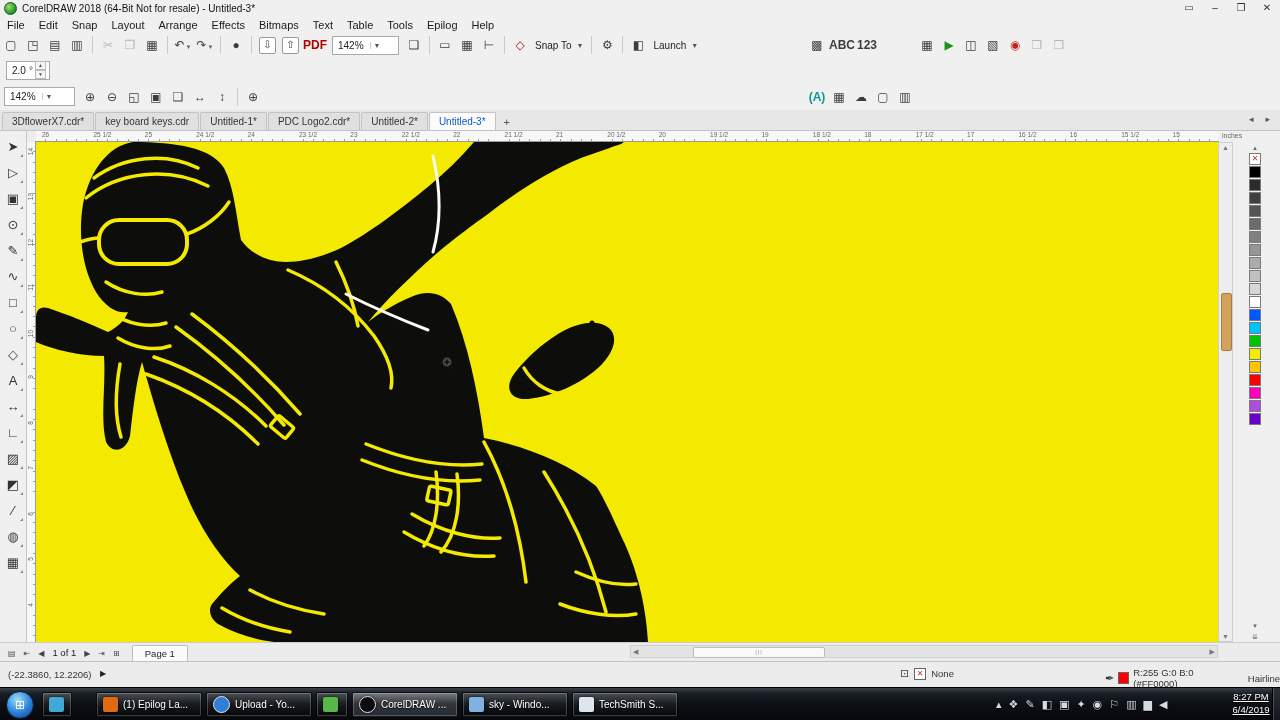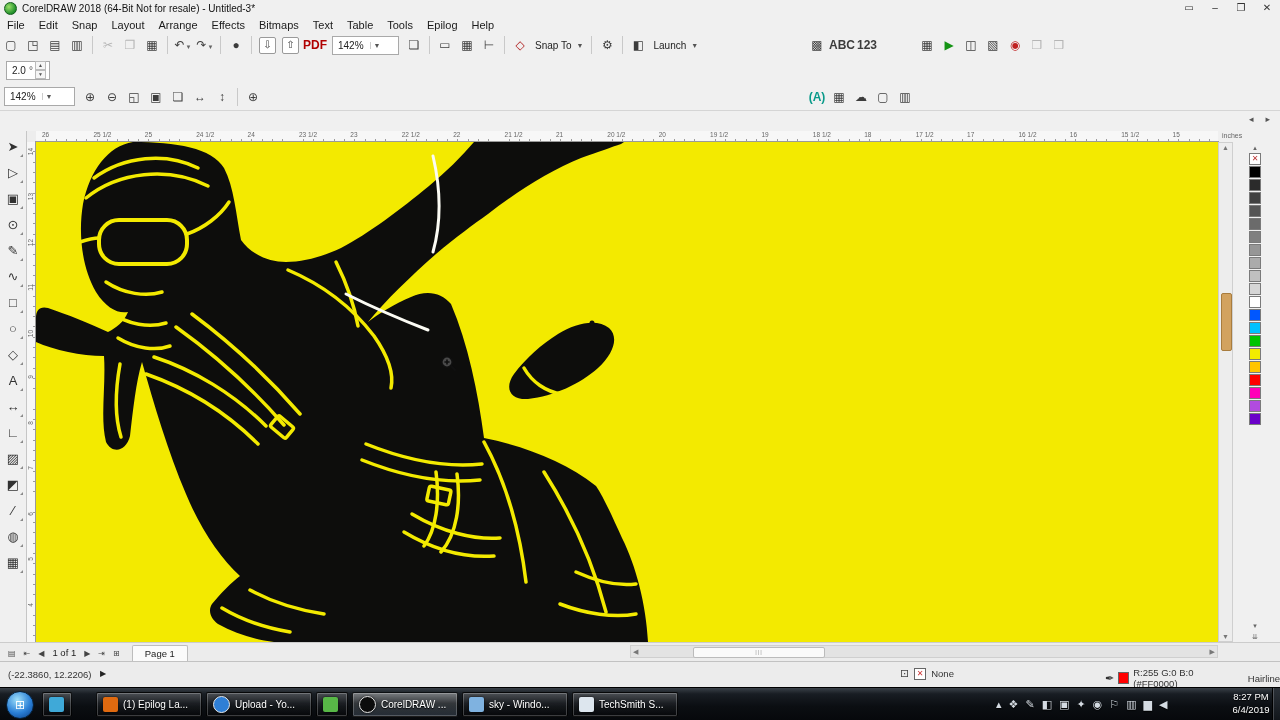--- a/index.html
+++ b/index.html
@@ -112,21 +112,21 @@
     background:linear-gradient(rgba(255,255,255,.22),rgba(255,255,255,.06) 45%,rgba(0,0,0,.25));
     box-shadow:inset 0 0 0 1px rgba(255,255,255,.22);display:flex;align-items:center;padding:0 6px;box-sizing:border-box;
     color:#fff;font-size:10px;white-space:nowrap;overflow:hidden;}
   .tbtn.active{background:linear-gradient(rgba(255,255,255,.42),rgba(255,255,255,.16) 45%,rgba(90,110,130,.35));}
   .tbtn .ticon{width:15px;height:15px;border-radius:2px;margin-right:5px;flex:0 0 auto;box-shadow:0 0 2px rgba(0,0,0,.8);}
   .tbtn .ticon.round{border-radius:50%;border:1px solid #e8e8e8;}
   .tbtn .tlabel{overflow:hidden;text-overflow:ellipsis;text-shadow:0 1px 1px #000;}
   .tray{position:absolute;left:996px;top:0;height:33px;display:flex;align-items:center;gap:7px;}
   .tray span{font-size:11px;color:#d4dbe2;text-shadow:0 1px 1px #000;}
   .clock{position:absolute;left:1226px;top:2px;width:50px;text-align:center;color:#fff;font-size:9.5px;
-    line-height:13px;text-shadow:0 1px 1px #000;}
+    line-height:13px;text-shadow:0 1px 1px #000;text-decoration:underline;}
   .showdesk{position:absolute;right:0;top:0;width:7px;height:33px;background:linear-gradient(#2b3138,#11151a);
     border-left:1px solid #000;box-shadow:inset 1px 0 0 rgba(255,255,255,.2);}
 </style>
 </head>
 <body>
 
 <div class="screen">
 
   <div class="titlebar">
     <span class="appicon"></span>
@@ -238,20 +238,29 @@
       <span class="tbi">⊕</span>
     </div>
   <div class="tb2r" id="tb2r">
       <span class="tbi txt" style="color: rgb(10, 154, 138);">(A)</span>
       <span class="tbi">▦</span>
       <span class="tbi">☁</span>
       <span class="tbi">▢</span>
       <span class="tbi">▥</span>
     </div>
 
+  <div class="doctabs" id="doctabs">
+      <span class="dtab">3DflowerX7.cdr*</span>
+      <span class="dtab">key board keys.cdr</span>
+      <span class="dtab">Untitled-1*</span>
+      <span class="dtab">PDC Logo2.cdr*</span>
+      <span class="dtab">Untitled-2*</span>
+      <span class="dtab active">Untitled-3*</span>
+      <span class="newtab">+</span>
+    </div>
   <div class="tabscroll">
     <span>◂</span>
     <span>▸</span>
   </div>
 
   <div class="rcorner"></div>
   <div class="hruler" id="hruler">
       <span class="hlab" style="left: 6px;">26</span>
       <span class="hlab" style="left: 57.3913px;">25 1/2</span>
       <span class="hlab" style="left: 108.783px;">25</span>

